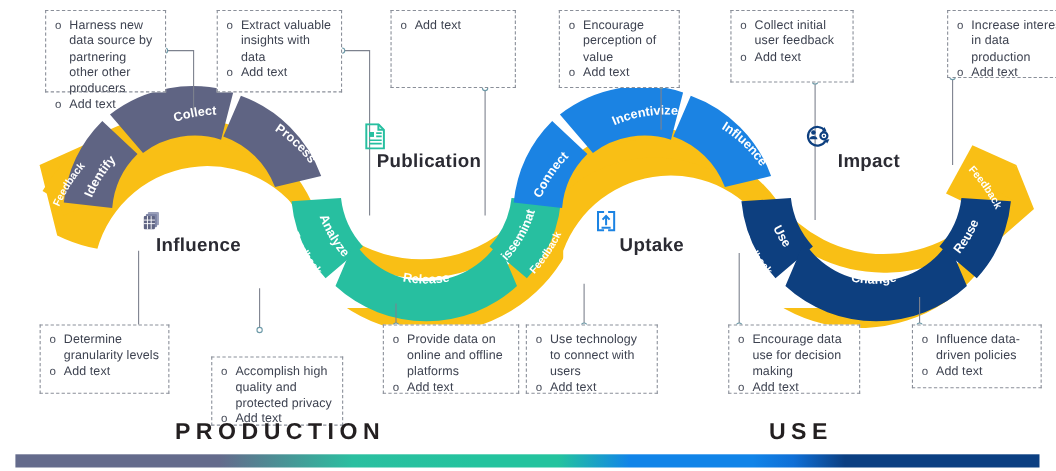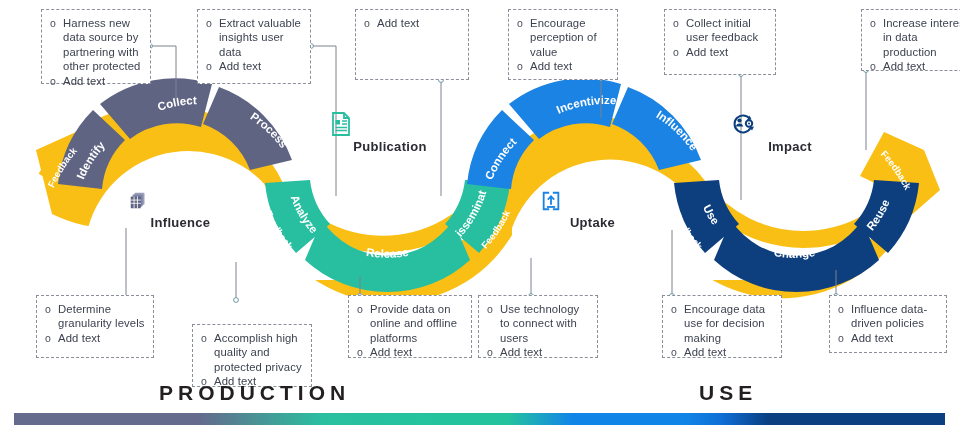--- a/index.html
+++ b/index.html
@@ -15,21 +15,21 @@
               line-height:14.4px;color:#3d4250;letter-spacing:.1px;}
   .callout li:before{content:"o";position:absolute;left:1px;top:0;
               font-size:10.5px;color:#4a4f5c;}
 
   
   .phase{position:absolute;font-weight:bold;color:#231f20;
          font-size:21px;letter-spacing:5px;}
 
   
   .hub{position:absolute;text-align:center;}
-  .hub .hub-label{font-size:13px;font-weight:bold;color:#2b2b33;
+  .hub .hub-label{font-size:17px;font-weight:bold;color:#2b2b33;
                   letter-spacing:.3px;white-space:nowrap;}
   .hub .hub-icon{display:block;margin:0 auto 1px auto;line-height:0;}
 
   
   #bottombar{position:absolute;left:14px;top:413px;width:931px;height:12px;
      background:linear-gradient(90deg,
         #646b8c 0%, #646b8c 20%, #2bbfa0 33%, #24c39e 45%,
         #24c39e 53%, #1184e8 60%, #1184e8 72%, #0f6fd6 76%,
         #0b3f82 81%, #0b3f82 100%);}
   svg{display:block;}
@@ -259,27 +259,27 @@
         <path d="M5.8 14.5 a3.8 3.8 0 0 1 7.4 0 z" fill="#0d3f7f"></path>
         <circle cx="19" cy="11.5" r="3.2" fill="none" stroke="#0d3f7f" stroke-width="2"></circle>
         <circle cx="19" cy="11.5" r="1" fill="#0d3f7f"></circle>
       </svg>
     </span>
     <span class="hub-label">Impact</span>
   </div>
 
   <div class="callout" style="left:41px;top:9px;width:110px;height:75px;">
     <ul>
-      <li>Harness new data source by partnering with other protected</li>
+      <li>Harness new data source by partnering other other producers</li>
       <li>Add text</li>
     </ul>
   </div>
   <div class="callout" style="left:197px;top:9px;width:114px;height:75px;">
     <ul>
-      <li>Extract valuable insights user data</li>
+      <li>Extract valuable insights with data</li>
       <li>Add text</li>
     </ul>
   </div>
   <div class="callout" style="left:355px;top:9px;width:114px;height:71px;">
     <ul>
       <li>Add text</li>
     </ul>
   </div>
   <div class="callout" style="left:508px;top:9px;width:110px;height:71px;">
     <ul>

